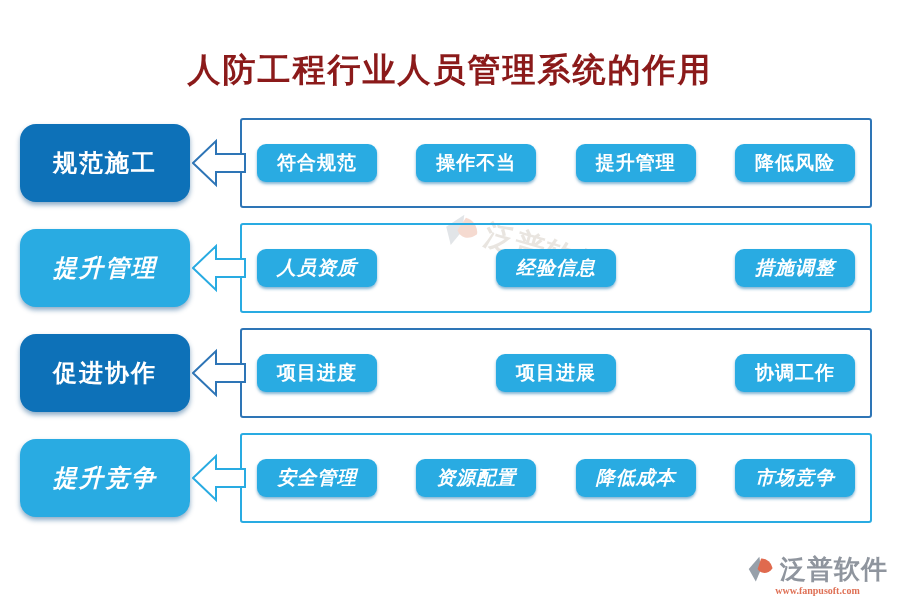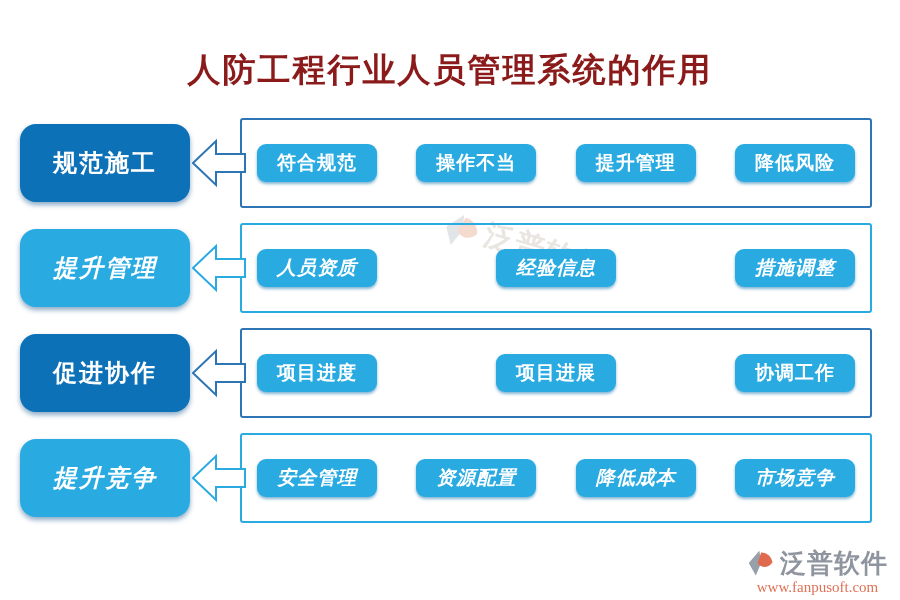--- a/index.html
+++ b/index.html
@@ -47,22 +47,22 @@
     font-size:30px;font-weight:bold;color:#c9bfb2;letter-spacing:1px;line-height:1;
   }
   .watermark .wm-sub{
     display:block;font-size:10px;font-weight:bold;letter-spacing:4px;
     color:#dcb896;text-align:center;margin-top:2px;
   }
   .footer{position:absolute;right:12px;bottom:4px;text-align:center;z-index:3;}
   .footer-top{display:flex;align-items:center;justify-content:center;gap:3px;}
   .brand{font-size:26px;font-weight:bold;color:var(--brand-gray,#8f959e);letter-spacing:1px;}
   .url{
-    display:block;font-family:"Liberation Serif", serif;font-weight:normal;
-    font-size:15px;color:var(--brand-orange,#df7156);margin-top:-2px;
+    display:block;font-family:"Liberation Serif", serif;font-weight:bold;
+    font-size:10px;color:var(--brand-orange,#df7156);margin-top:-2px;
   }
 </style>
 </head>
 <body>
 
 <div class="title">人防工程行业人员管理系统的作用</div>
 
 <div class="watermark">
   <svg width="40" height="40" viewBox="0 0 34 34">
     <path d="M14 2 L2 16 L10 30 L16 16 Z" fill="#b9bfc6"></path>

